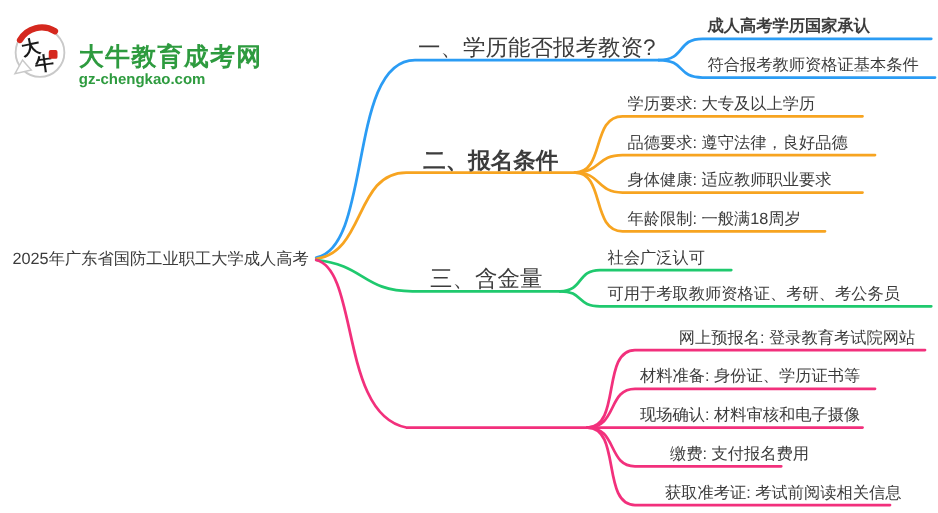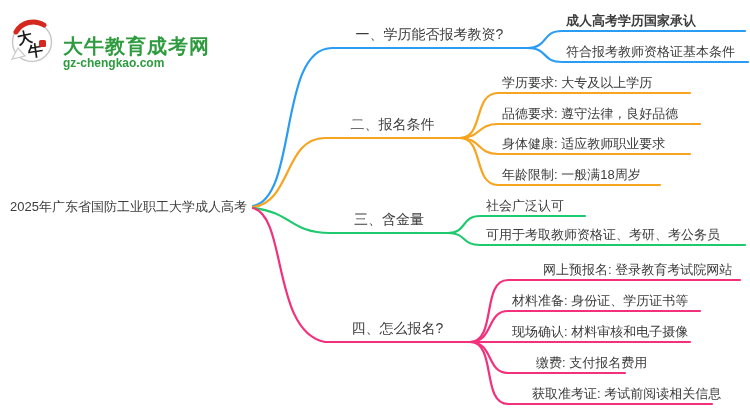--- a/index.html
+++ b/index.html
@@ -6,21 +6,21 @@
   .stage{
     position:relative;width:750px;height:410px;background:#ffffff;overflow:hidden;
     font-family:"Liberation Sans","DejaVu Sans",sans-serif;
   }
   .stage svg.lines{position:absolute;left:0;top:0;}
   .lbl{
     position:absolute;color:#3c3c3c;white-space:nowrap;
     font-family:"Liberation Sans","DejaVu Sans",sans-serif;
   }
   .root-lbl{font-size:13px;font-weight:500;letter-spacing:0px;text-align:right;}
-  .branch-lbl{font-size:14px;font-weight:500;text-align:center;}
+  .branch-lbl{font-size:18px;font-weight:500;text-align:center;}
   .child-lbl{font-size:13px;font-weight:400;}
   .logo{position:absolute;left:8px;top:9px;display:flex;align-items:center;gap:7px;}
   .logo-name{font-size:20px;font-weight:bold;color:#2e9b3f;line-height:19px;letter-spacing:1px;margin-top:28px;}
   .logo-url{font-size:12px;font-weight:bold;color:#2e9b3f;line-height:15px;}
 </style>
 </head>
 <body>
 
 <div class="stage">
 
@@ -68,23 +68,22 @@
     </svg>
     <div class="logo-text">
       <div class="logo-name">大牛教育成考网</div>
       <div class="logo-url">gz-chengkao.com</div>
     </div>
   </div>
 
   <div class="lbl root-lbl" style="left:10px;top:198px;">2025年广东省国防工业职工大学成人高考</div>
 
   <div class="lbl branch-lbl" style="left:332px;top:26px;width:195px;">一、学历能否报考教资?</div>
-  <div class="lbl branch-lbl" style="left:325px;top:116px;width:135px;">二、报名条件</div>
+  <div class="lbl branch-lbl" style="left:325px;top:116px;width:135px;font-weight:bold;">二、报名条件</div>
   <div class="lbl branch-lbl" style="left:330px;top:211px;width:118px;">三、含金量</div>
-  <div class="lbl branch-lbl" style="left:325px;top:320px;width:145px;">四、怎么报名?</div>
 
   <div class="lbl child-lbl" style="left:566px;top:12px;font-weight:bold;">成人高考学历国家承认</div>
   <div class="lbl child-lbl" style="left:566px;top:43px;">符合报考教师资格证基本条件</div>
 
   <div class="lbl child-lbl" style="left:502px;top:105px;">品德要求: 遵守法律，良好品德</div>
   <div class="lbl child-lbl" style="left:502px;top:74px;">学历要求: 大专及以上学历</div>
   <div class="lbl child-lbl" style="left:502px;top:135px;">身体健康: 适应教师职业要求</div>
   <div class="lbl child-lbl" style="left:502px;top:166px;">年龄限制: 一般满18周岁</div>
 
   <div class="lbl child-lbl" style="left:486px;top:197px;">社会广泛认可</div>

